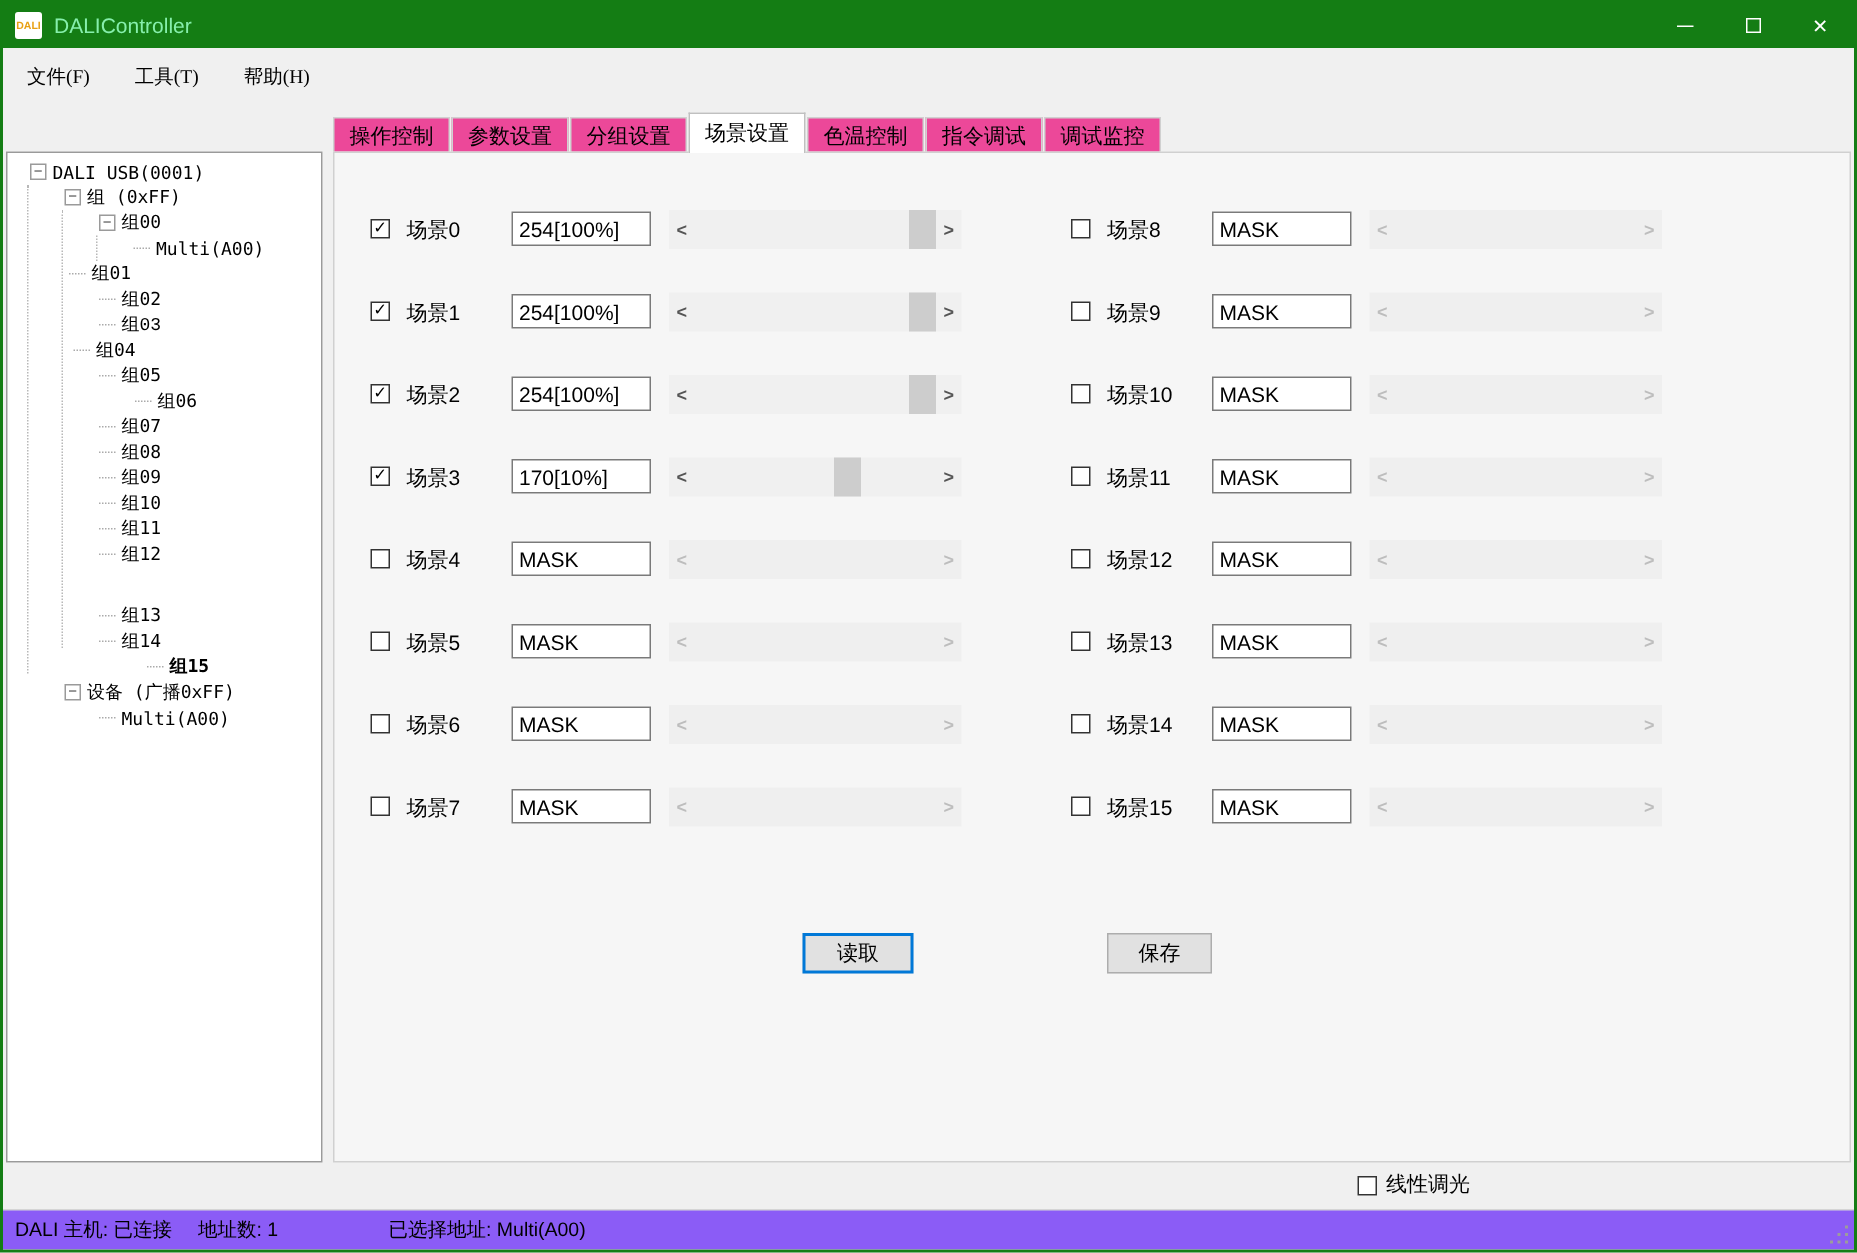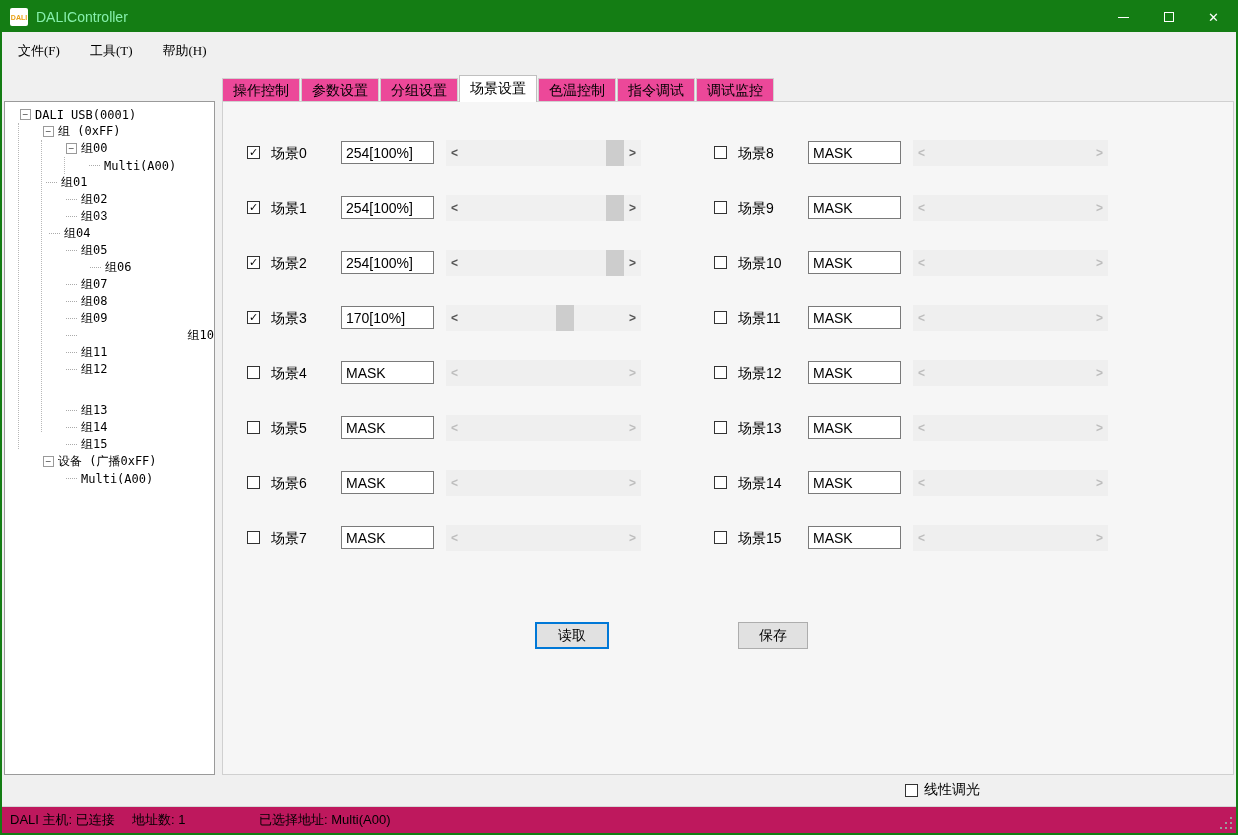--- a/index.html
+++ b/index.html
@@ -94,21 +94,21 @@
   }
   .btn.default { border:2px solid #0078d7; }
   #read-btn { left:312px; top:520px; width:74px; }
   #save-btn { left:515px; top:520px; width:70px; }
   
   .linear-dim { position:absolute; left:903px; top:779px; display:flex; align-items:center; }
   .linear-dim .cb { margin-right:6px; }
   .linear-dim-label { font-size:14px; }
   .statusbar {
     position:absolute; left:0; right:0; bottom:0; height:27px;
-    background:#be185d; border-top:1px solid #d5d5d5;
+    background:#8b5cf6; border-top:1px solid #d5d5d5;
   }
   .status-item { position:absolute; top:0; line-height:26px; font-size:13px; }
   #st-host { left:8px; } #st-count { left:130px; } #st-sel { left:257px; }
   .sizegrip {
     position:absolute; right:14px; bottom:14px; width:2px; height:2px;
     box-shadow: 10px 10px 0 #9c9c9c, 10px 5px 0 #9c9c9c, 10px 0 0 #9c9c9c,
                 5px 10px 0 #9c9c9c, 5px 5px 0 #9c9c9c, 0 10px 0 #9c9c9c;
   }
 </style>
 </head>
@@ -185,41 +185,41 @@
       <span class="tlabel">组07</span>
     </div>
     <div class="trow" style="padding-left: 61px;">
       <span class="hdash"></span>
       <span class="tlabel">组08</span>
     </div>
     <div class="trow" style="padding-left: 61px;">
       <span class="hdash"></span>
       <span class="tlabel">组09</span>
     </div>
-    <div class="trow" style="padding-left: 61px; justify-content: space-between;">
+    <div class="trow" style="padding-left: 61px;">
       <span class="hdash"></span>
       <span class="tlabel">组10</span>
     </div>
     <div class="trow" style="padding-left: 61px;">
       <span class="hdash"></span>
       <span class="tlabel">组11</span>
     </div>
     <div class="trow" style="padding-left: 61px;">
       <span class="hdash"></span>
       <span class="tlabel">组12</span>
     </div>
     <div class="trow" style="padding-left: 61px; margin-top: 24px;">
       <span class="hdash"></span>
       <span class="tlabel">组13</span>
     </div>
     <div class="trow" style="padding-left: 61px;">
       <span class="hdash"></span>
       <span class="tlabel">组14</span>
     </div>
-    <div class="trow" style="padding-left: 61px;">
+    <div class="trow" style="padding-left: 93px; font-weight: bold;">
       <span class="hdash"></span>
       <span class="tlabel">组15</span>
     </div>
     <div class="trow" style="padding-left: 38px;">
       <span class="expander">−</span>
       <span class="tlabel">设备 (广播0xFF)</span>
     </div>
     <div class="trow" style="padding-left: 61px;">
       <span class="hdash"></span>
       <span class="tlabel">Multi(A00)</span>

